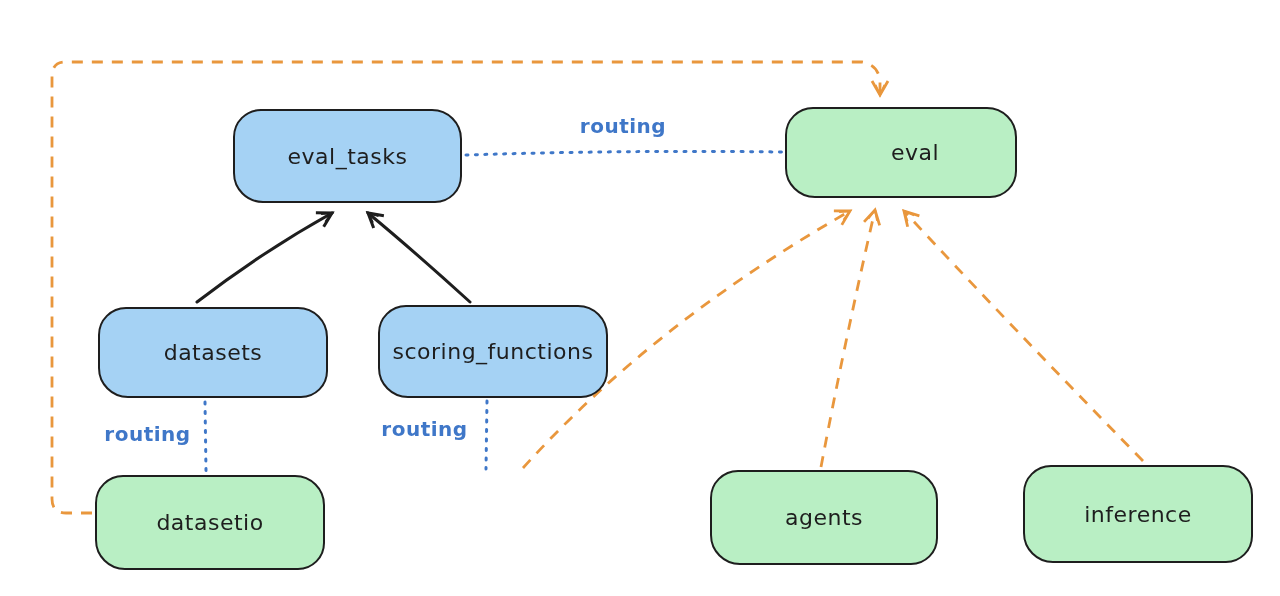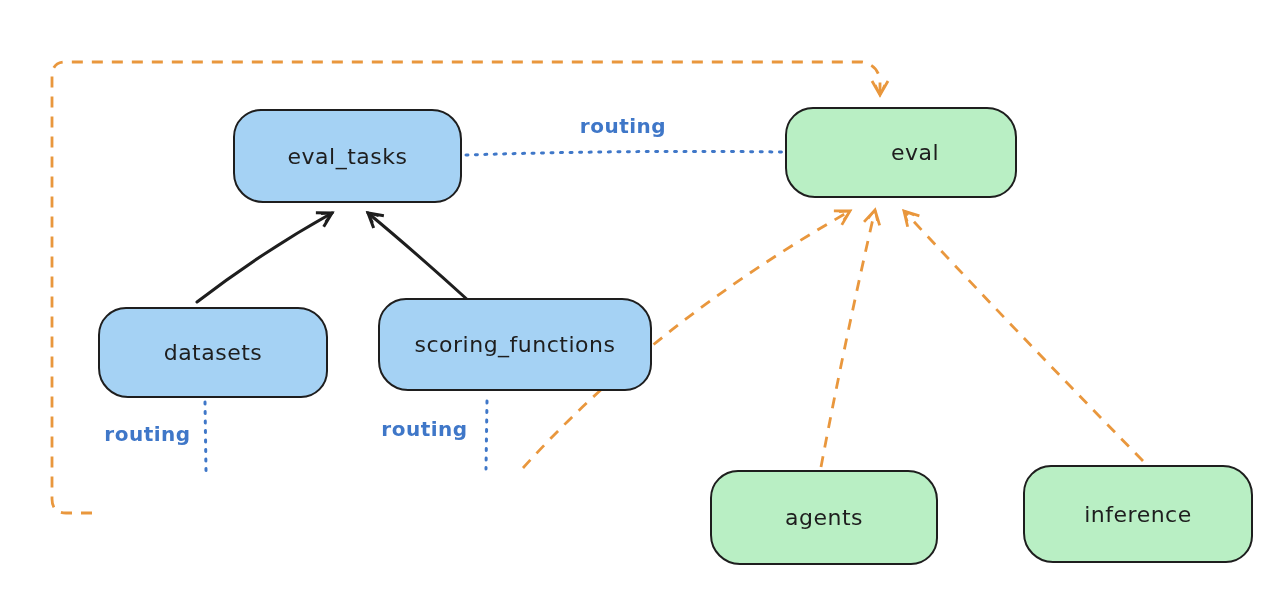--- a/index.html
+++ b/index.html
@@ -89,24 +89,27 @@
   </div>
 
   <div class="node api" style="left:785px; top:107px; width:232px; height:91px;padding-left:28px;">
     <span>eval</span>
   </div>
 
   <div class="node resource" style="left:98px; top:307px; width:230px; height:91px;">
     <span>datasets</span>
   </div>
 
-  <div class="node resource" style="left:378px; top:298px; width:274px; height:93px;">
+  <div class="node resource" style="left:378px; top:305px; width:230px; height:93px;">
     <span>scoring_functions</span>
   </div>
 
+  <div class="node api" style="left:95px; top:475px; width:230px; height:95px;">
+    <span>datasetio</span>
+  </div>
 
 
   <div class="node api" style="left:710px; top:470px; width:228px; height:95px;justify-content:center;">
     <span>agents</span>
   </div>
 
   <div class="node api" style="left:1023px; top:465px; width:230px; height:98px;">
     <span>inference</span>
   </div>
 

